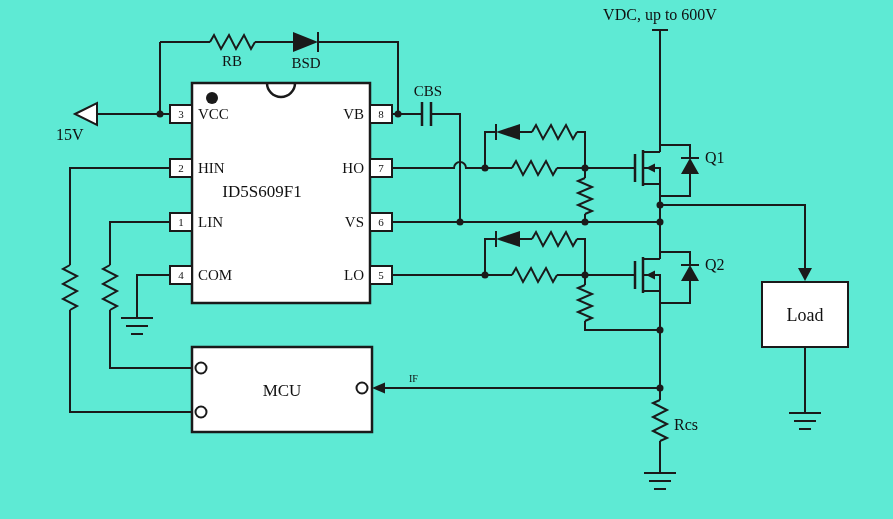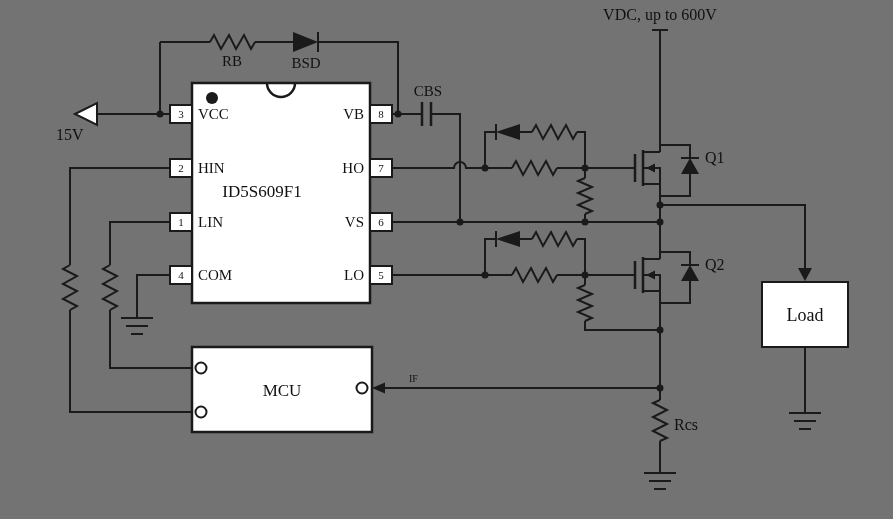--- a/index.html
+++ b/index.html
@@ -1,16 +1,16 @@
 <!DOCTYPE html>
 <html><head>
 <meta charset="utf-8">
 <style>
   html,body{margin:0;padding:0;background:#fff;}
-  .canvas{position:relative;width:893px;height:519px;background:#737373;overflow:hidden;}
+  .canvas{position:relative;width:893px;height:519px;background:#5eead4;overflow:hidden;}
   svg{position:absolute;inset:0;}
   text{font-family:"Liberation Serif","DejaVu Serif",serif;fill:#111;}
   .t10{font-size:10px}.t11{font-size:11px}.t15{font-size:15px}.t16{font-size:16px}.t17{font-size:17px}.t18{font-size:18px}
   .mid{text-anchor:middle}.end{text-anchor:end}
   .w{stroke:#1a1a1a;stroke-width:2;fill:none}
   .w25{stroke:#1a1a1a;stroke-width:2.5;fill:none}
   .box{stroke:#1a1a1a;stroke-width:2;fill:#fff}
   .box25{stroke:#1a1a1a;stroke-width:2.5;fill:#fff}
   .f{fill:#1a1a1a;stroke:none}
   .open{fill:#fff;stroke:#1a1a1a;stroke-width:2}

